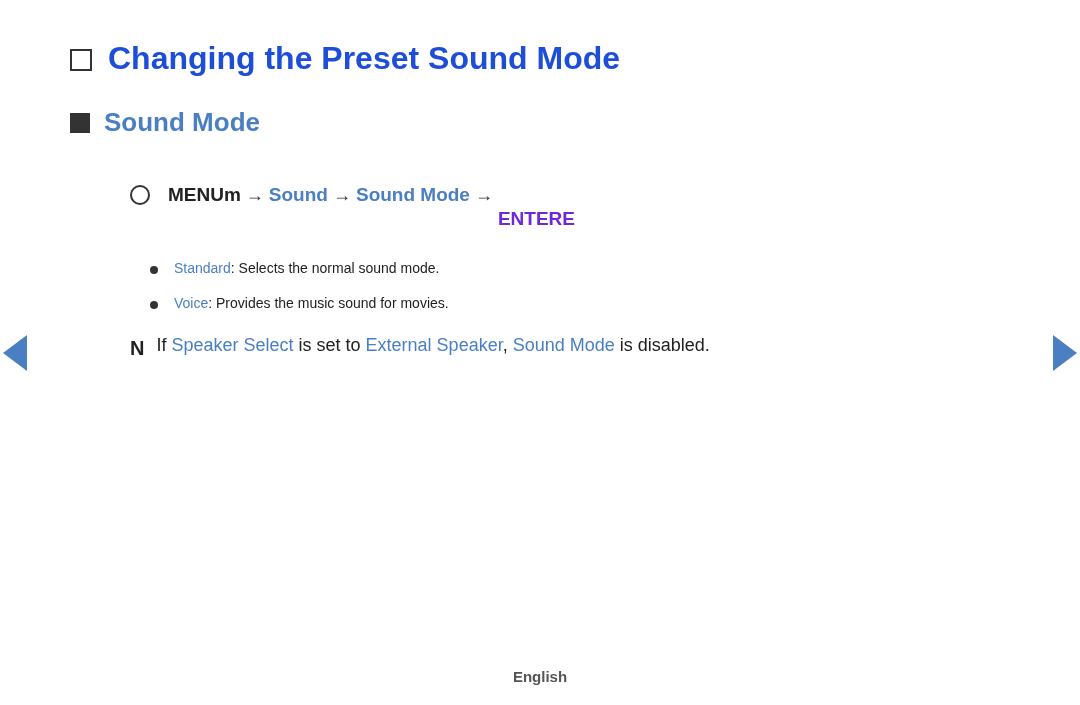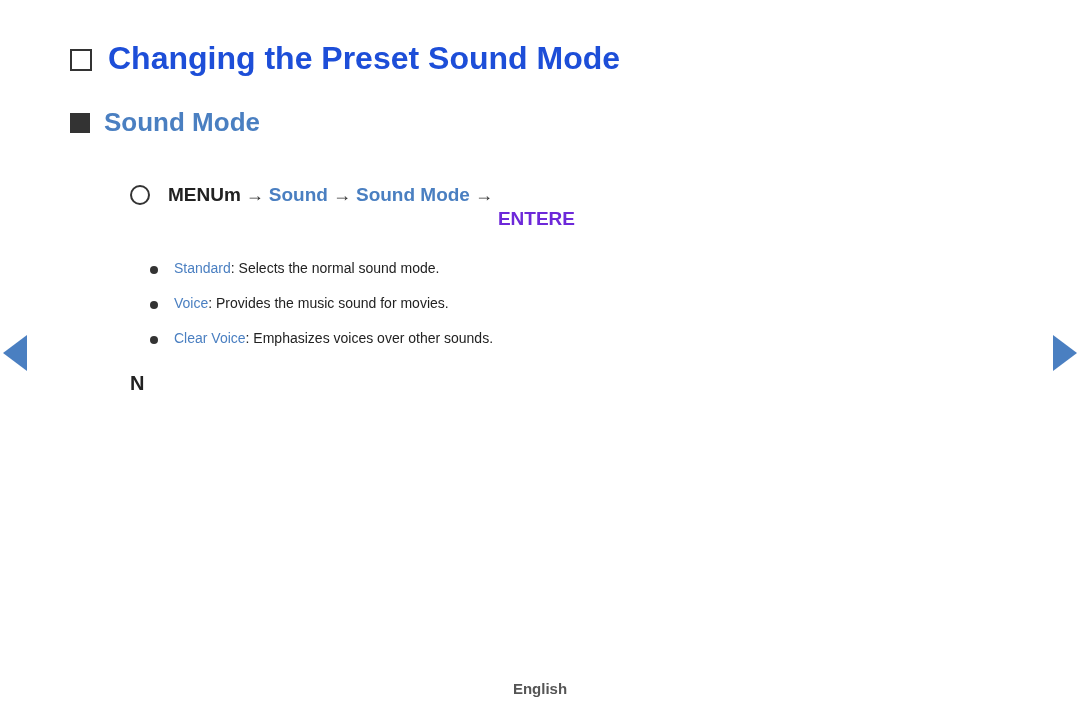--- a/index.html
+++ b/index.html
@@ -196,21 +196,21 @@
     .arrow-triangle-right {
       width: 0;
       height: 0;
       border-top: 18px solid transparent;
       border-bottom: 18px solid transparent;
       border-left: 24px solid #4a7fc1;
     }
 
     .footer {
       position: absolute;
-      bottom: 8px;
+      bottom: 20px;
       left: 50%;
       transform: translateX(-50%);
       font-size: 15px;
       font-weight: bold;
       color: #555;
     }
   </style>
 </head>
 <body>
 
@@ -245,30 +245,27 @@
       <span>
         <span class="term">Standard</span><span>: Selects the normal sound mode.</span>
       </span>
     </li>
     <li>
       <span class="bullet-dot"></span>
       <span>
         <span class="term">Voice</span><span>: Provides the music sound for movies.</span>
       </span>
     </li>
-    <li>
-      <span class="bullet-dot"></span>
-      <span>
-        <span class="term">Clear Voice</span><span>: Emphasizes voices over other sounds.</span>
-      </span>
-    </li>
   </ul>
 
   <div class="note-row">
     <span class="note-letter">N</span>
+    <span>
+      <span>If </span><span class="term">Speaker Select</span><span> is set to </span><span class="term">External Speaker</span><span>,</span><span class="term"> Sound Mode</span><span> is disabled.</span>
+    </span>
   </div>
 
 </div>
 
 <div class="nav-arrow-left">
   <div class="arrow-triangle-left"></div>
 </div>
 
 <div class="nav-arrow-right">
   <div class="arrow-triangle-right"></div>

